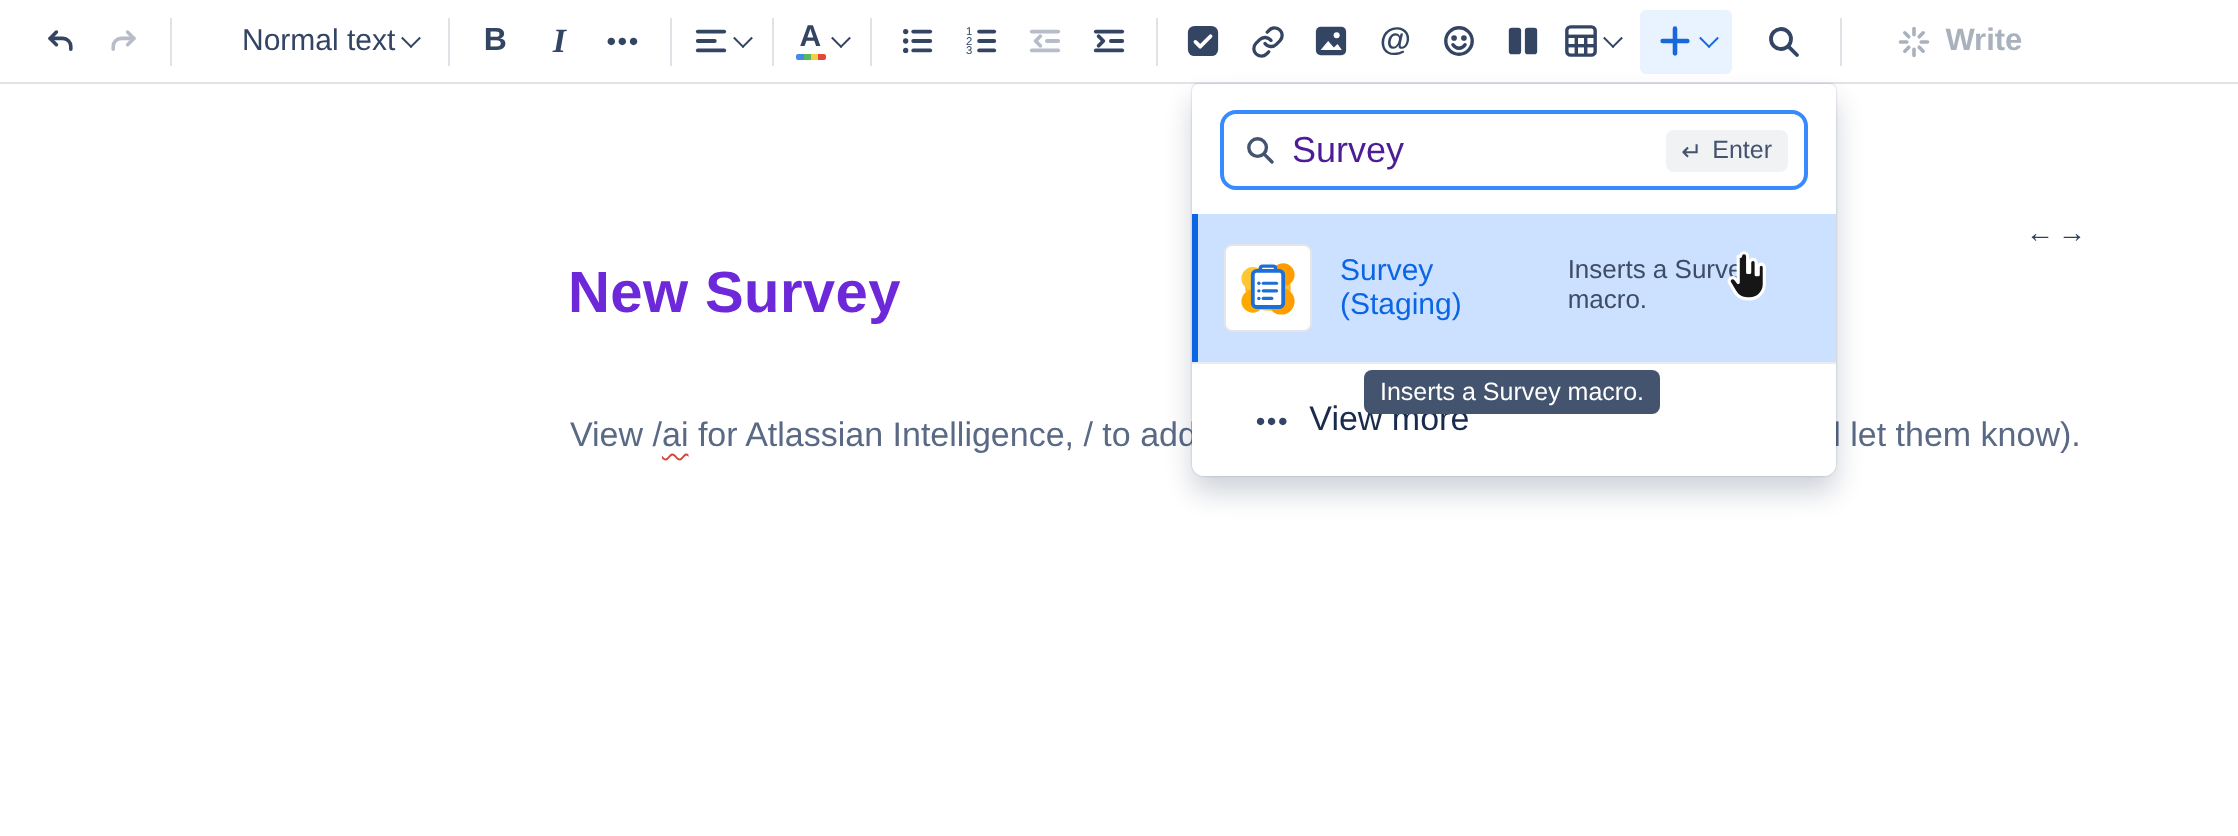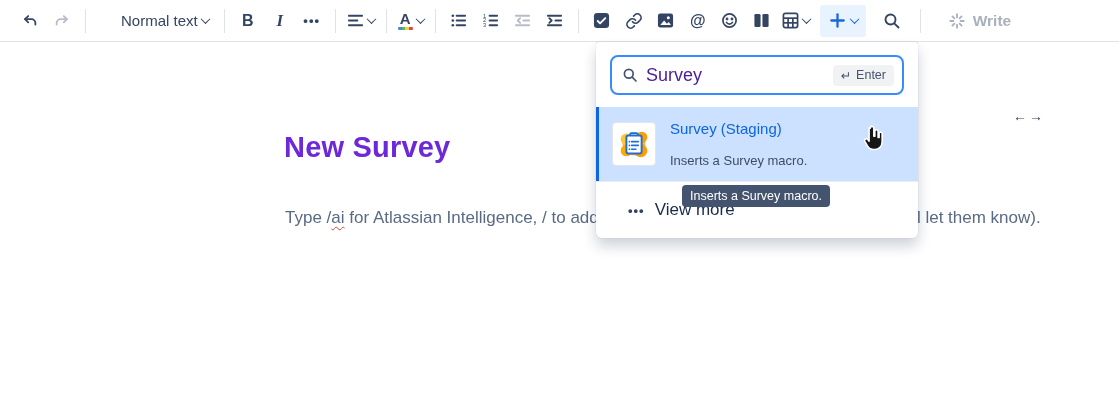--- a/index.html
+++ b/index.html
@@ -50,21 +50,21 @@
                display:flex; align-items:center; padding:0 8px 0 10px; gap:8px; background:#fff; }
   .searchbox input { border:none; outline:none; flex:1; font-size:18px; color:#4c1d95;
                      font-family:"Liberation Sans", sans-serif; min-width:0; background:transparent; }
   .enter-pill { background:#F1F2F4; border-radius:4px; padding:3px 8px; font-size:12.5px;
                 color:#44546F; display:flex; gap:5px; align-items:center; flex:none; }
   .result-item { margin-top:12px; height:74px; background:#CCE0FF; border-left:3px solid #0C66E4;
                  display:flex; align-items:center; padding:0 14px 0 13px; gap:14px;
                  position:relative; cursor:pointer; }
   .macro-tile { width:44px; height:44px; background:#fff; border:1px solid #E3E5E8; border-radius:4px;
                 display:flex; align-items:center; justify-content:center; flex:none; }
-  .result-texts { display:flex; flex-direction:column; gap:16px; }
+  .result-texts { display:flex; flex-direction:row; gap:16px; }
   .result-title { font-size:15px; color:#0C66E4; font-weight:500; }
   .result-desc { font-size:13px; color:#3E4D66; }
   .dd-divider { height:1px; background:#EBECF0; }
   .dd-footer { height:56px; display:flex; align-items:center; padding-left:32px; position:relative;
                background:#fff; border-radius:0 0 6px 6px; cursor:pointer; }
   .footer-dots { font-size:13px; font-weight:700; letter-spacing:1px; color:#344563; }
   .view-more { margin-left:10px; font-size:17px; color:#1A2B4D; }
   .dd-tooltip { position:absolute; left:86px; top:143px; background:#44546F; color:#fff;
                 font-size:12.5px; padding:4px 8px; border-radius:4px; white-space:nowrap; z-index:7; }
   .cursor-icon { position:absolute; left:262px; top:18px; z-index:8; }
@@ -251,21 +251,21 @@
           <line x1="12.9" y1="12.9" x2="15.1" y2="15.1"></line>
           <line x1="15.1" y1="4.9" x2="12.9" y2="7.1"></line>
           <line x1="7.1" y1="12.9" x2="4.9" y2="15.1"></line>
         </svg>
       <span class="write-label">Write</span>
     </button>
   </div>
 
   <h1 class="doc-title">New Survey</h1>
 
-  <p class="doc-placeholder"><span>Type /</span><span class="misspell">ai</span><span> for Atlassian Intelligence, / to add elements, or @ to mention someone (we'll let them know).</span></p>
+  <p class="doc-placeholder"><span>View /</span><span class="misspell">ai</span><span> for Atlassian Intelligence, / to add elements, or @ to mention someone (we'll let them know).</span></p>
 
   <div class="expand-toggle">
     <span>←</span>
     <span>→</span>
   </div>
 
   <div class="dropdown">
 
     <div class="searchbox">
       <svg viewBox="0 0 16 16" width="16" height="16" fill="none">

